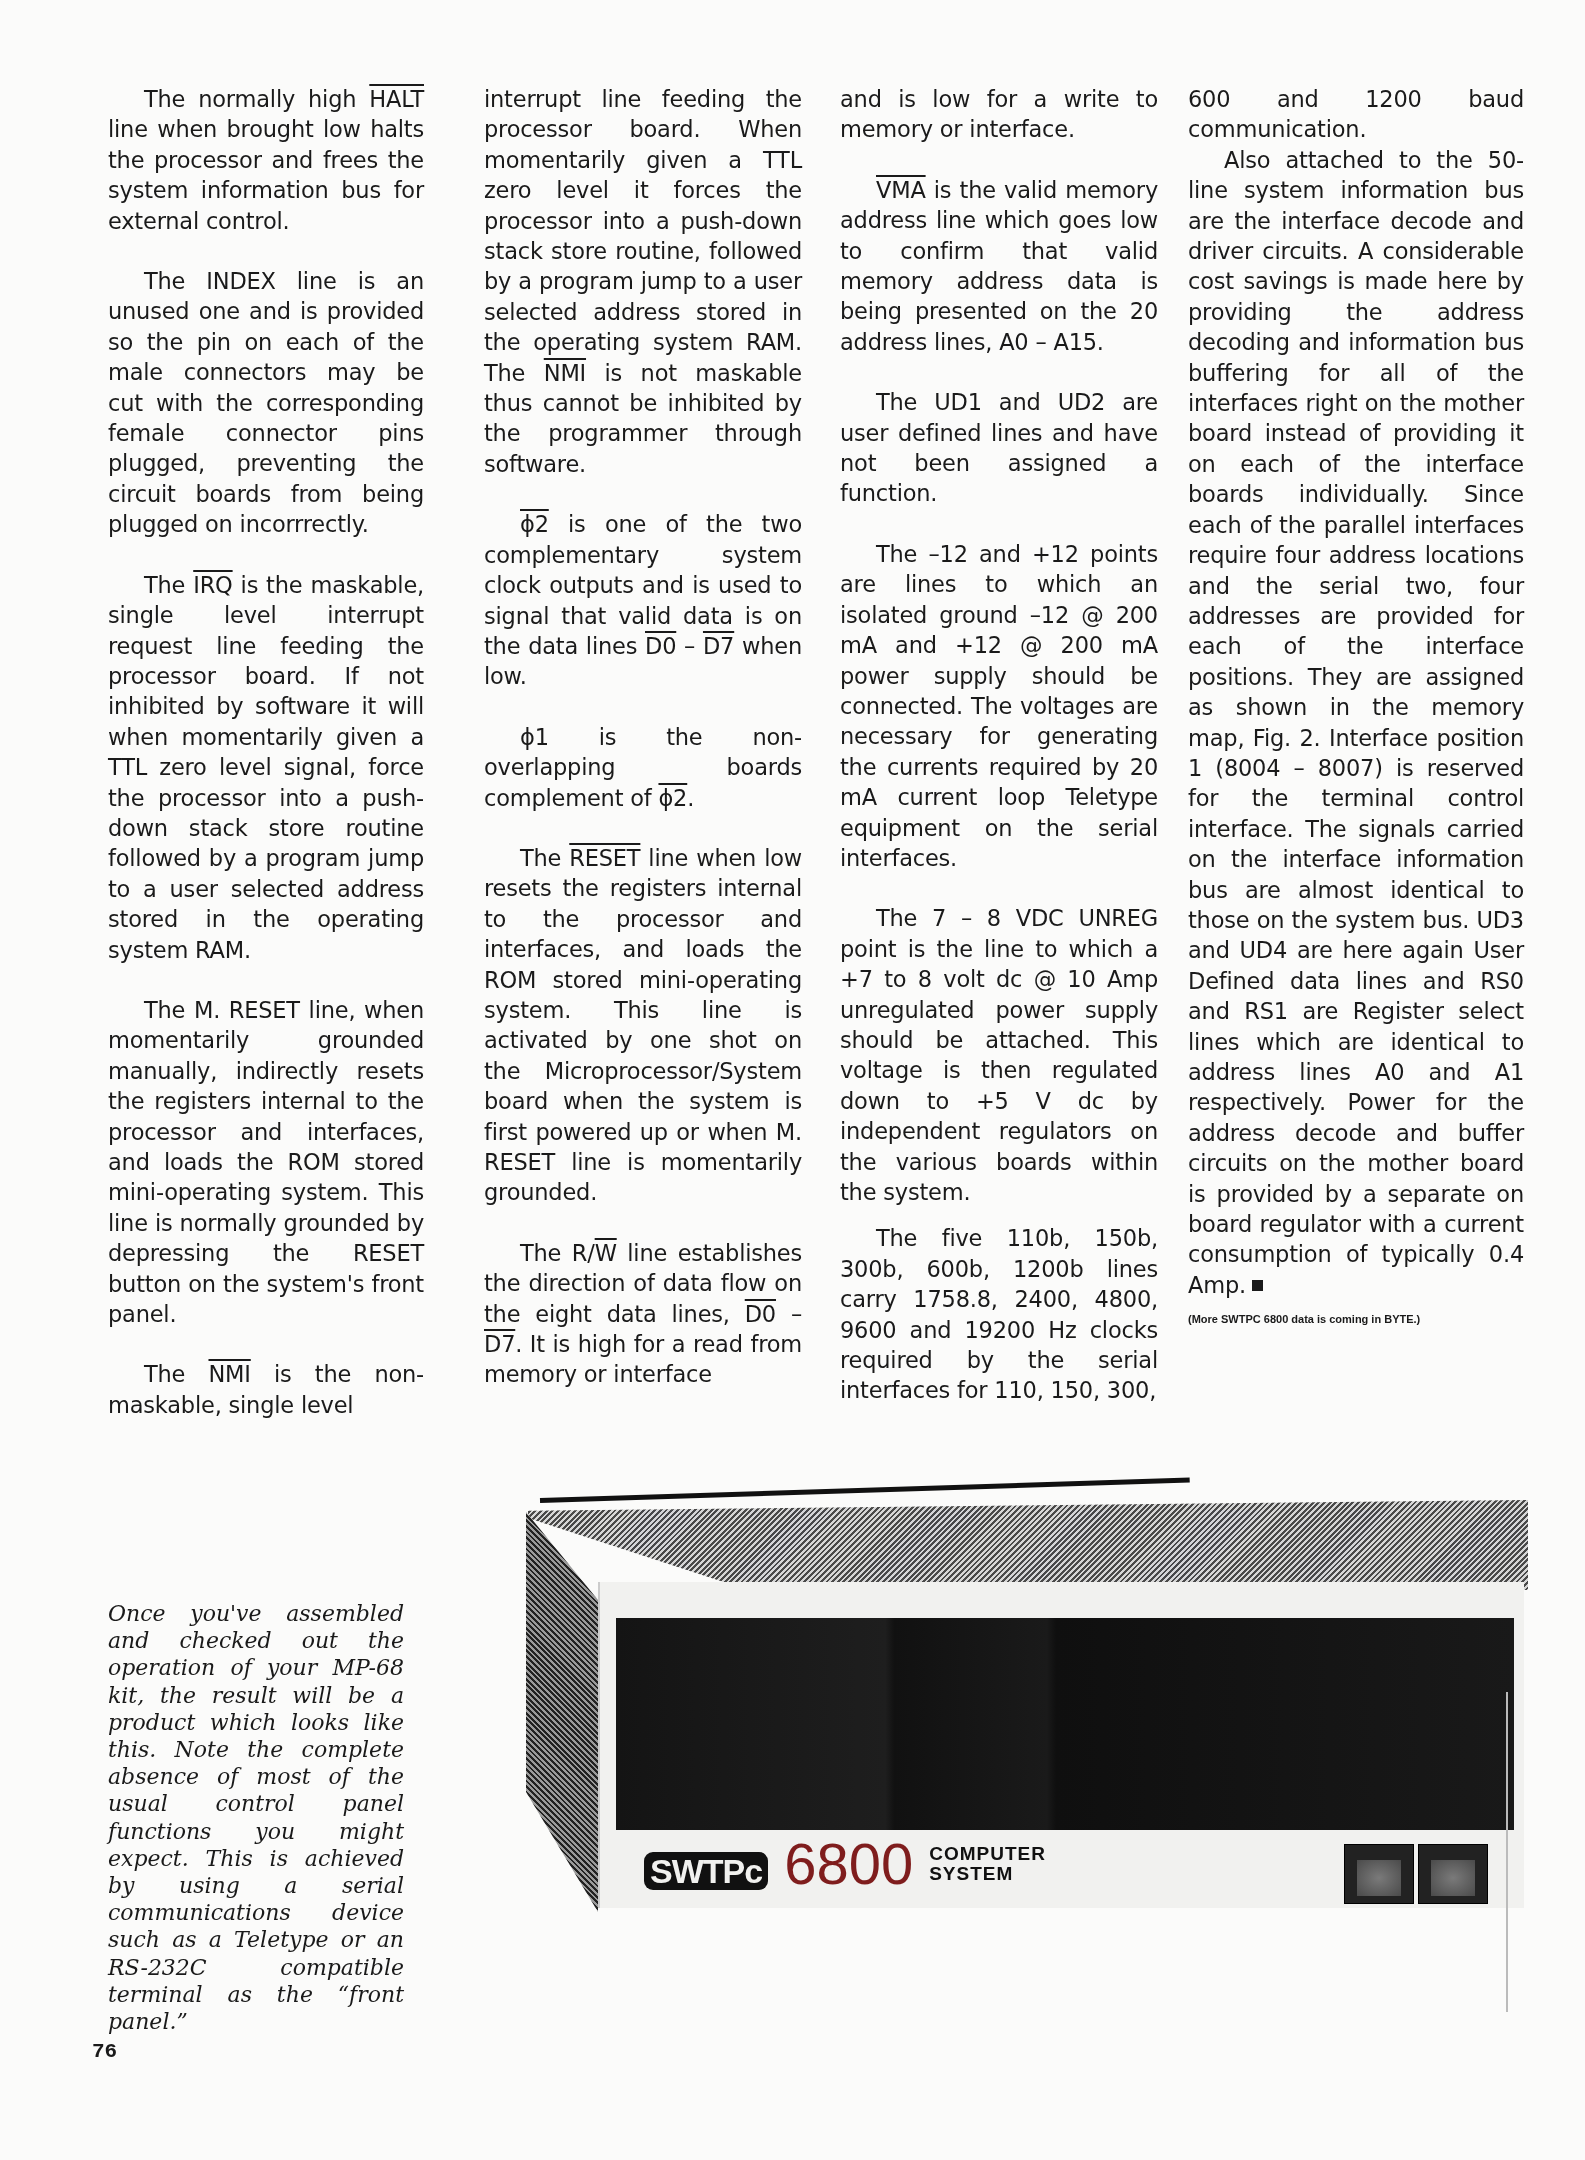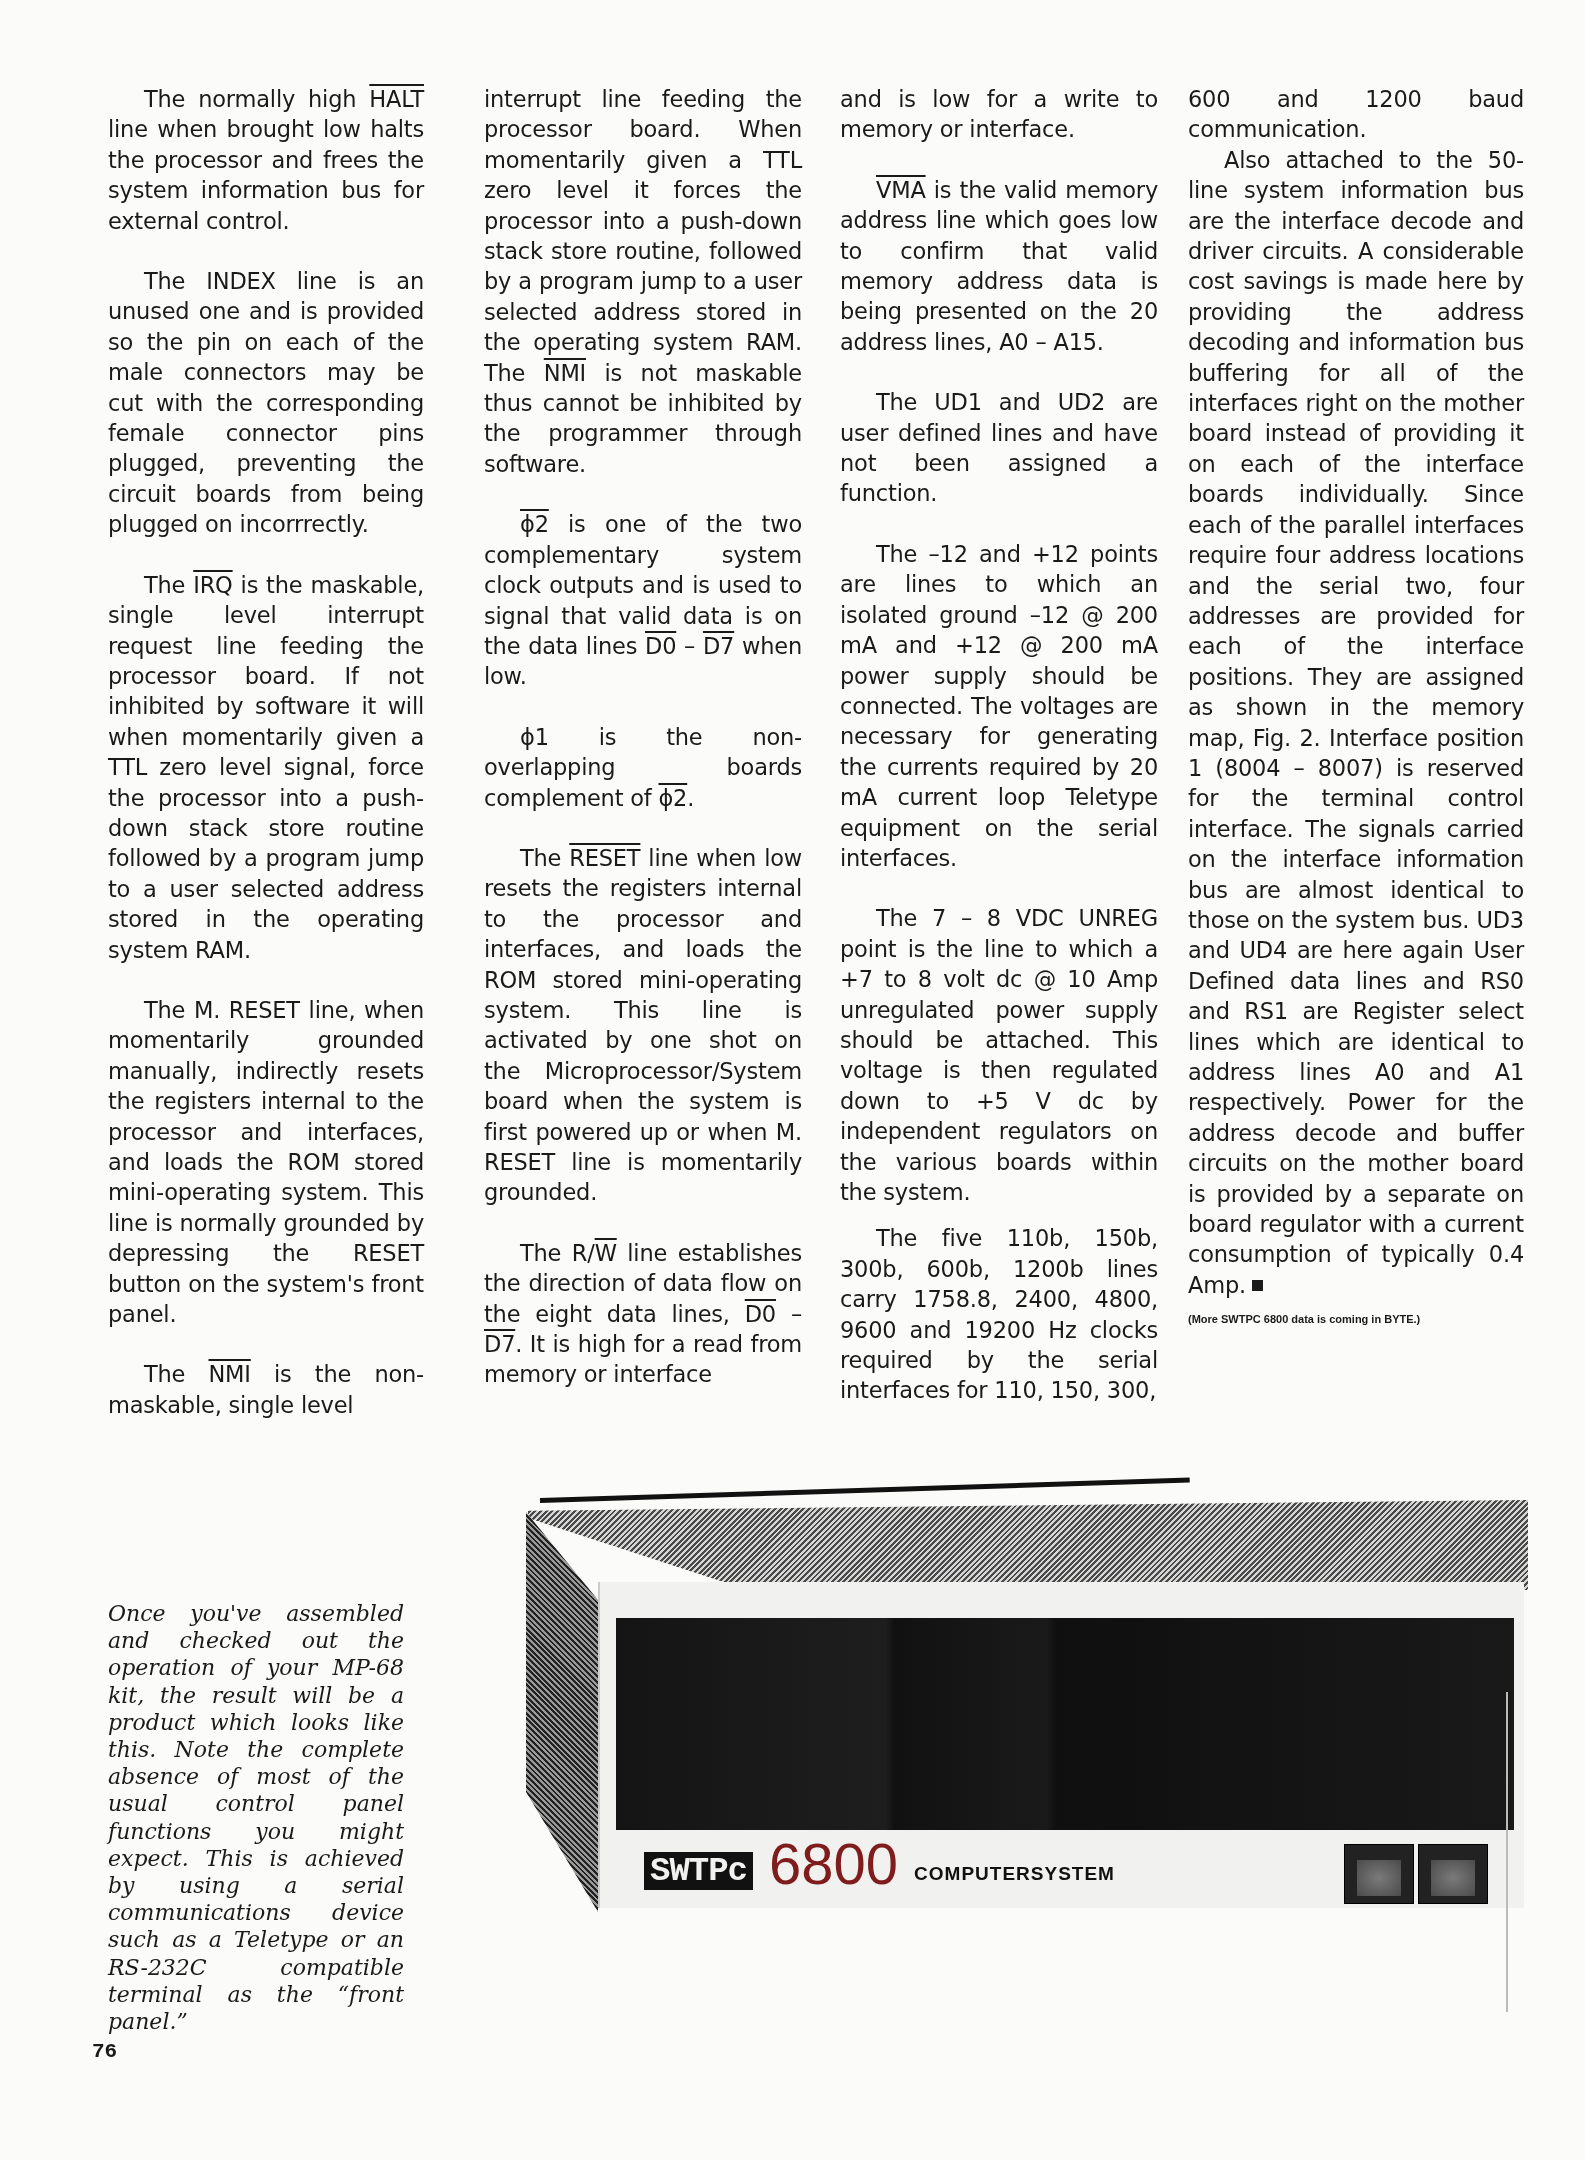--- a/index.html
+++ b/index.html
@@ -60,22 +60,22 @@
     background: #f1f1ef; border-left: 2px solid #ccc;
   }
   .panel {
     position: absolute; left: 16px; top: 36px; width: 898px; height: 212px;
     background: linear-gradient(90deg, #141414 0%, #1e1e1e 30%, #111 31%, #1a1a1a 48%, #0f0f0f 49%, #191919 100%);
   }
   .brand {
     position: absolute; left: 44px; top: 256px; display: flex; align-items: flex-end; gap: 16px;
   }
   .logo {
-    font-family: Liberation Mono, monospace; font-weight: bold; font-size: 34px;
-    background:#111; color:#f1f1ef; padding: 2px 6px; letter-spacing: -1px; line-height: 34px;
+    font-family: Liberation Sans, sans-serif; font-weight: bold; font-size: 34px;
+    background:#111; color:#f1f1ef; padding: 2px 6px; letter-spacing: -1px; line-height: 34px; border-radius: 9px;
   }
   .model { font-family: "Liberation Sans", sans-serif; font-weight: normal; font-size: 58px; line-height: 52px; color:#7f1d1d; }
   .sysname { font-family: "Liberation Sans", sans-serif; font-weight: bold; font-size: 19px; line-height: 20px; color:#111; letter-spacing: 1px; }
   .switches { position: absolute; right: 36px; top: 262px; display:flex; gap: 4px; }
   .switch {
     width: 68px; height: 58px; background: #222; border: 1px solid #000;
     display:flex; align-items:center; justify-content:center;
   }
   .switch span { width: 44px; height: 36px; background: radial-gradient(#7a7a7a, #4a4a4a); display:block; margin-top: 8px; }
   .cab-edge { position:absolute; right: 16px; top: 110px; width:2px; height: 320px; background:#bbb; }
@@ -118,21 +118,21 @@
 
 <div id="photo">
   <div class="cab-top"></div>
   <div class="cab-topbar"></div>
   <div class="cab-side"></div>
   <div class="cab-front">
     <div class="panel"></div>
     <div class="brand">
       <span class="logo">SWTPc</span>
       <span class="model">6800</span>
-      <span style="display:flex;flex-direction:row;margin-bottom:6px;">
+      <span style="display:flex;flex-direction:column;margin-bottom:6px;">
         <span class="sysname">COMPUTER</span>
         <span class="sysname">SYSTEM</span>
       </span>
     </div>
     <div class="switches">
       <div class="switch">
           <span></span>
         </div>
       <div class="switch">
           <span></span>

